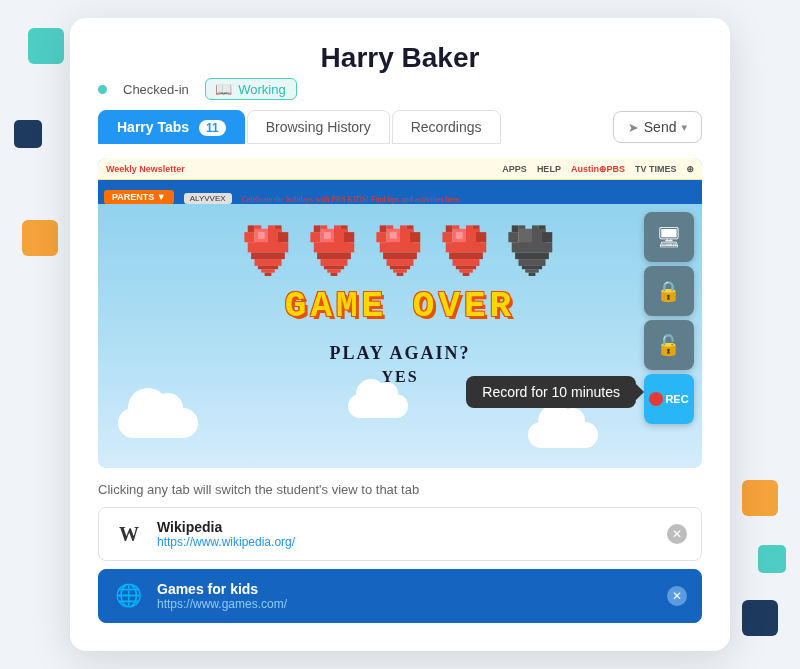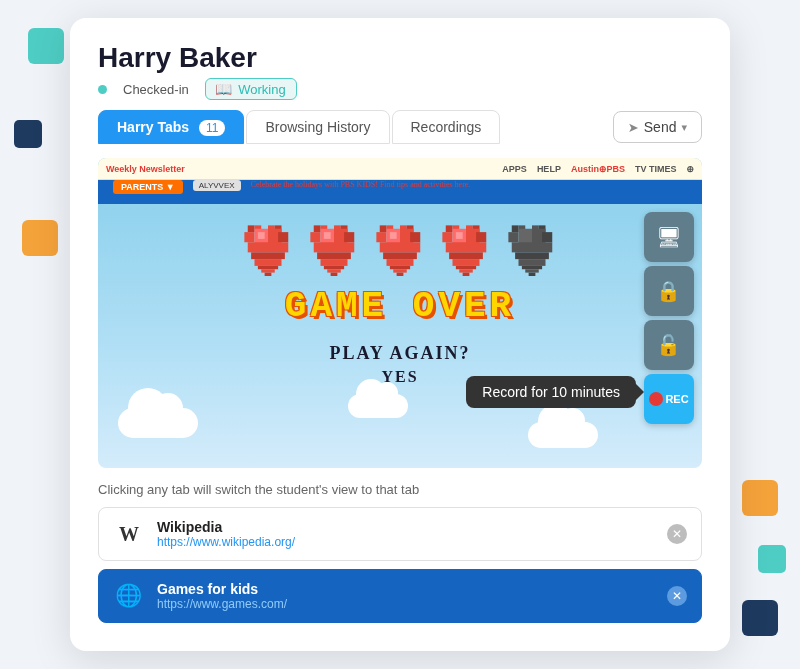--- a/index.html
+++ b/index.html
@@ -36,20 +36,21 @@
       padding: 24px 28px 20px 28px;
       position: relative;
     }
 
     
     .header { margin-bottom: 10px; }
     .name {
       font-size: 28px;
       font-weight: 700;
       color: #1a1a2e;
+      text-align: center;
     }
     .status-row {
       display: flex;
       align-items: center;
       gap: 16px;
       margin-top: 4px;
     }
     .status-dot {
       width: 9px; height: 9px;
       border-radius: 50%;
@@ -97,21 +98,21 @@
       color: #fff;
       border-color: #2196f3;
       font-weight: 600;
     }
     .tab-badge {
       background: #fff;
       color: #2196f3;
       border-radius: 10px;
       padding: 1px 7px;
       font-size: 12px;
-      font-weight: 400;
+      font-weight: 700;
       margin-left: 6px;
     }
     .tab-send {
       margin-left: auto;
       display: flex;
       align-items: center;
       gap: 5px;
       border: 1.5px solid #ccc;
       border-radius: 8px;
       padding: 7px 14px;
@@ -151,22 +152,22 @@
     }
     .game-topbar-left { color: #e53935; font-size: 9px; font-weight: 700; }
     .game-topbar-right { display: flex; gap: 10px; font-size: 9px; color: #555; }
     .pbs-badge { color: #e53935; font-weight: 700; }
 
     
     .pbs-nav {
       background: #1565c0;
       height: 24px;
       display: flex;
-      align-items: flex-start;
-      padding: 0 15px;
+      align-items: flex-end;
+      padding: 0 6px;
       gap: 10px;
       font-size: 9px;
       position: relative;
       z-index: 2;
     }
     .pbs-parents-btn {
       background: #ff6f00;
       color: #fff;
       border-radius: 3px;
       padding: 2px 8px;

